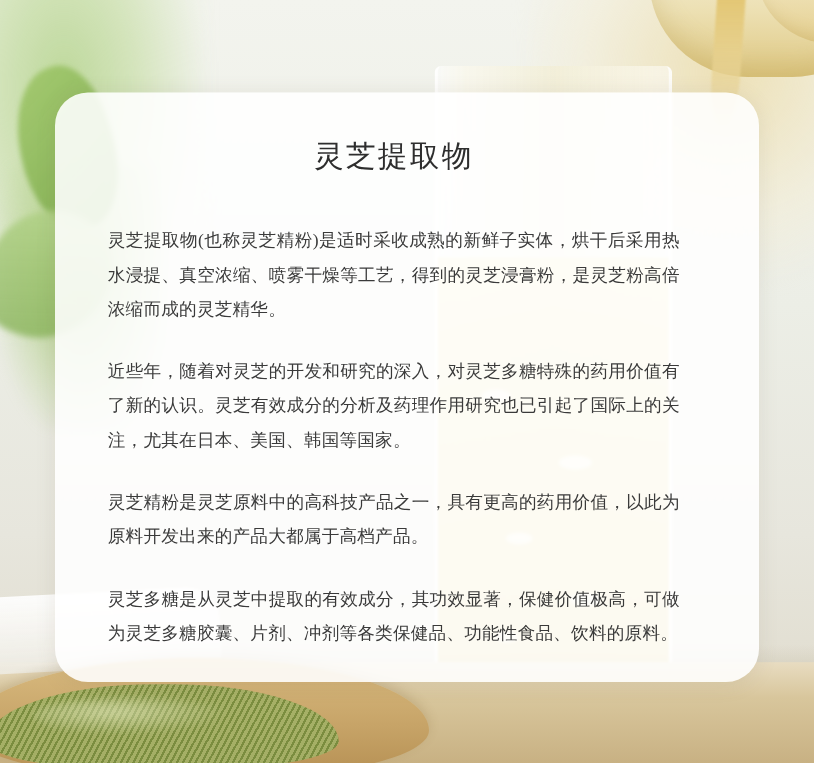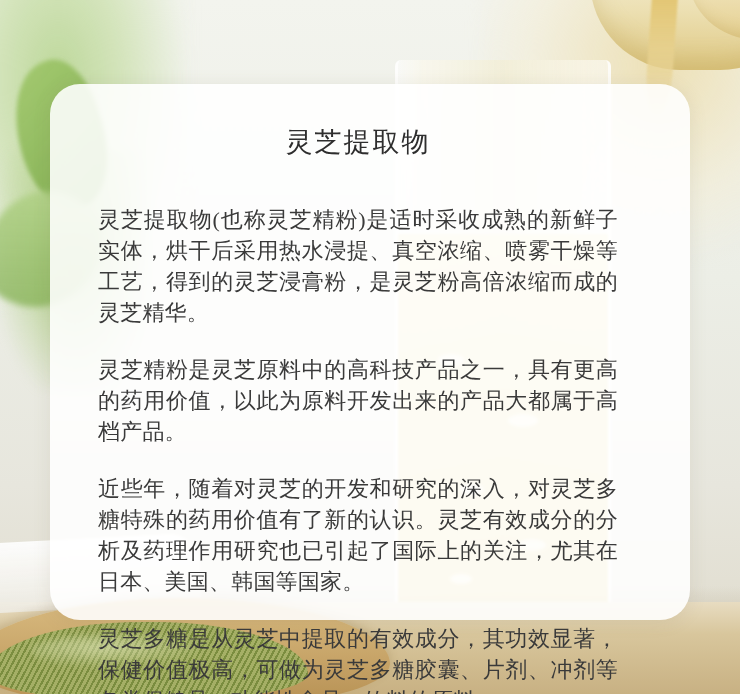--- a/index.html
+++ b/index.html
@@ -239,21 +239,21 @@
     font-size: 27px;
     font-weight: 400;
     color: #2e2e2e;
     text-align: center;
     letter-spacing: 2px;
     margin: 0 0 44px 0;
   }
 
   .para {
     font-family: "Liberation Serif", serif;
-    font-size: 22px;
+    font-size: 16px;
     line-height: 31px;
     color: #3a3a3a;
     margin: 0 0 26px 0;
     text-align: justify;
     letter-spacing: 0.2px;
   }
   .para:last-child { margin-bottom: 16px; }
 </style>
 </head>
 <body>
@@ -288,18 +288,18 @@
   <div class="cloth"></div>
   <div class="tray">
     <div class="tray-leaves"></div>
     <div class="tray-leaves-hl"></div>
   </div>
 
   <div class="card">
     <h1 class="card-title">灵芝提取物</h1>
 
     <p class="para">灵芝提取物(也称灵芝精粉)是适时采收成熟的新鲜子实体，烘干后采用热水浸提、真空浓缩、喷雾干燥等工艺，得到的灵芝浸膏粉，是灵芝粉高倍浓缩而成的灵芝精华。</p>
+    <p class="para">近些年，随着对灵芝的开发和研究的深入，对灵芝多糖特殊的药用价值有了新的认识。灵芝有效成分的分析及药理作用研究也已引起了国际上的关注，尤其在日本、美国、韩国等国家。</p>
     <p class="para">灵芝精粉是灵芝原料中的高科技产品之一，具有更高的药用价值，以此为原料开发出来的产品大都属于高档产品。</p>
-    <p class="para">近些年，随着对灵芝的开发和研究的深入，对灵芝多糖特殊的药用价值有了新的认识。灵芝有效成分的分析及药理作用研究也已引起了国际上的关注，尤其在日本、美国、韩国等国家。</p>
     <p class="para">灵芝多糖是从灵芝中提取的有效成分，其功效显著，保健价值极高，可做为灵芝多糖胶囊、片剂、冲剂等各类保健品、功能性食品、饮料的原料。</p>
   </div>
 
 </div>
 
 </body></html>

